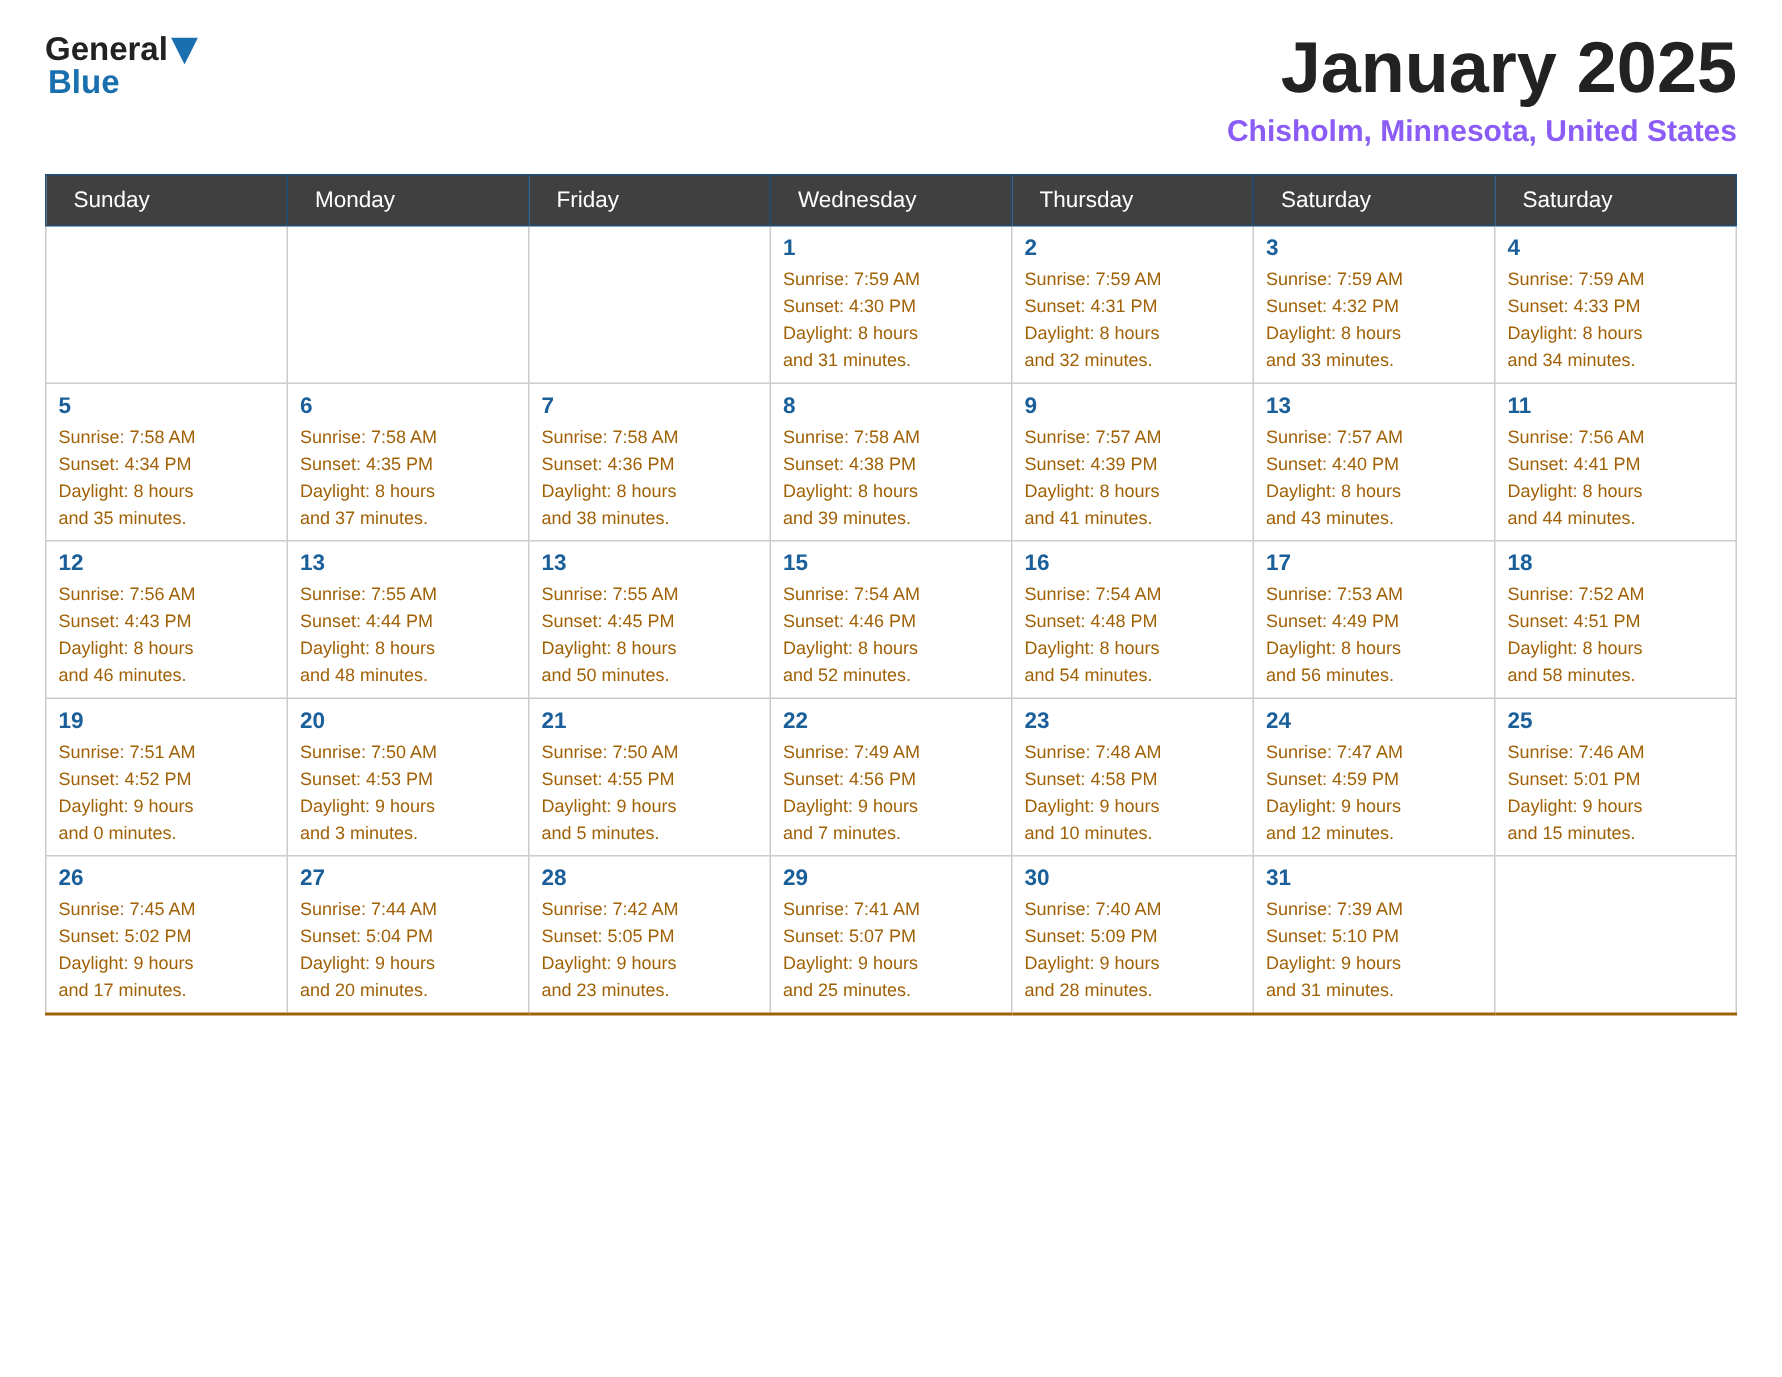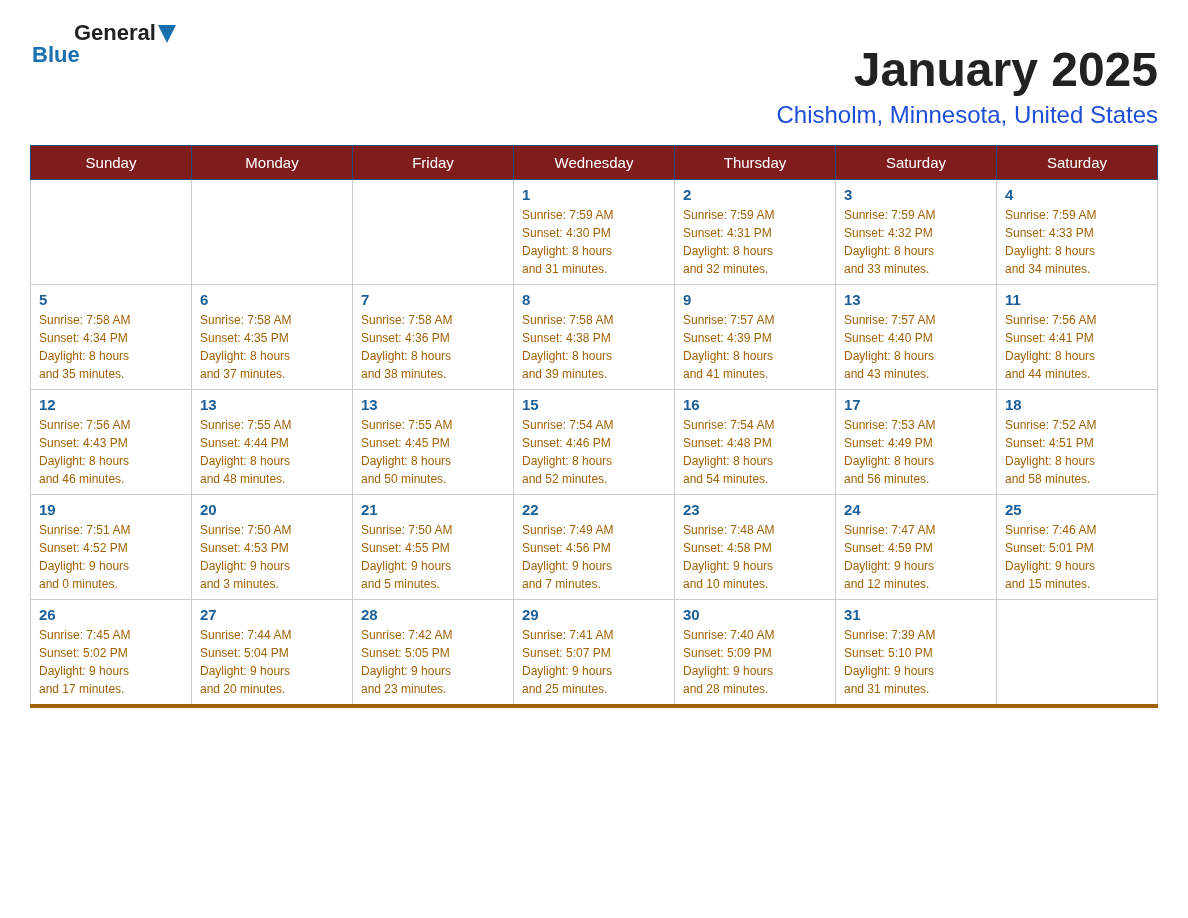--- a/index.html
+++ b/index.html
@@ -18,54 +18,53 @@
     }
     .logo {
       display: flex;
       align-items: center;
       gap: 4px;
     }
     .logo-text-general {
       font-size: 22px;
       font-weight: bold;
       color: #222;
-      margin-left: 44px;
     }
     .logo-text-blue {
       font-size: 22px;
       font-weight: bold;
       color: #1a6faf;
     }
     .title-section {
       text-align: right;
     }
     .month-title {
       font-size: 48px;
       font-weight: bold;
       color: #222;
       line-height: 1.1;
-      margin-top: 24px;
     }
     .location-title {
-      font-size: 24px;
-      color: #1d4ed8;
+      font-size: 20px;
+      color: #8b5cf6;
       margin-top: 4px;
+      font-weight: bold;
     }
     .calendar {
       width: 100%;
       border-collapse: collapse;
       border: 1px solid #2a6096;
     }
     .calendar th {
-      background-color: #7f1d1d;
+      background-color: #404040;
       color: #fff;
       font-size: 15px;
       font-weight: normal;
-      padding: 8px 8px;
-      text-align: center;
+      padding: 8px 18px;
+      text-align: left;
       border: 1px solid #1e4d78;
     }
     .calendar td {
       width: 14.28%;
       vertical-align: top;
       padding: 6px 8px;
       border: 1px solid #ccc;
       font-size: 12.5px;
       color: #333;
       min-height: 100px;
@@ -79,21 +78,21 @@
     }
     .day-info {
       font-size: 12px;
       color: #a16207;
       line-height: 1.5;
     }
     .calendar tr td {
       height: 105px;
     }
     .calendar tbody tr:last-child td {
-      border-bottom: 4px solid #a16207;
+      border-bottom: 2px solid #a16207;
       margin-top: 32px;
     }
     .empty-cell {
       background: #fff;
     }
   </style>
 </head>
 <body>
 
 <div class="header">

